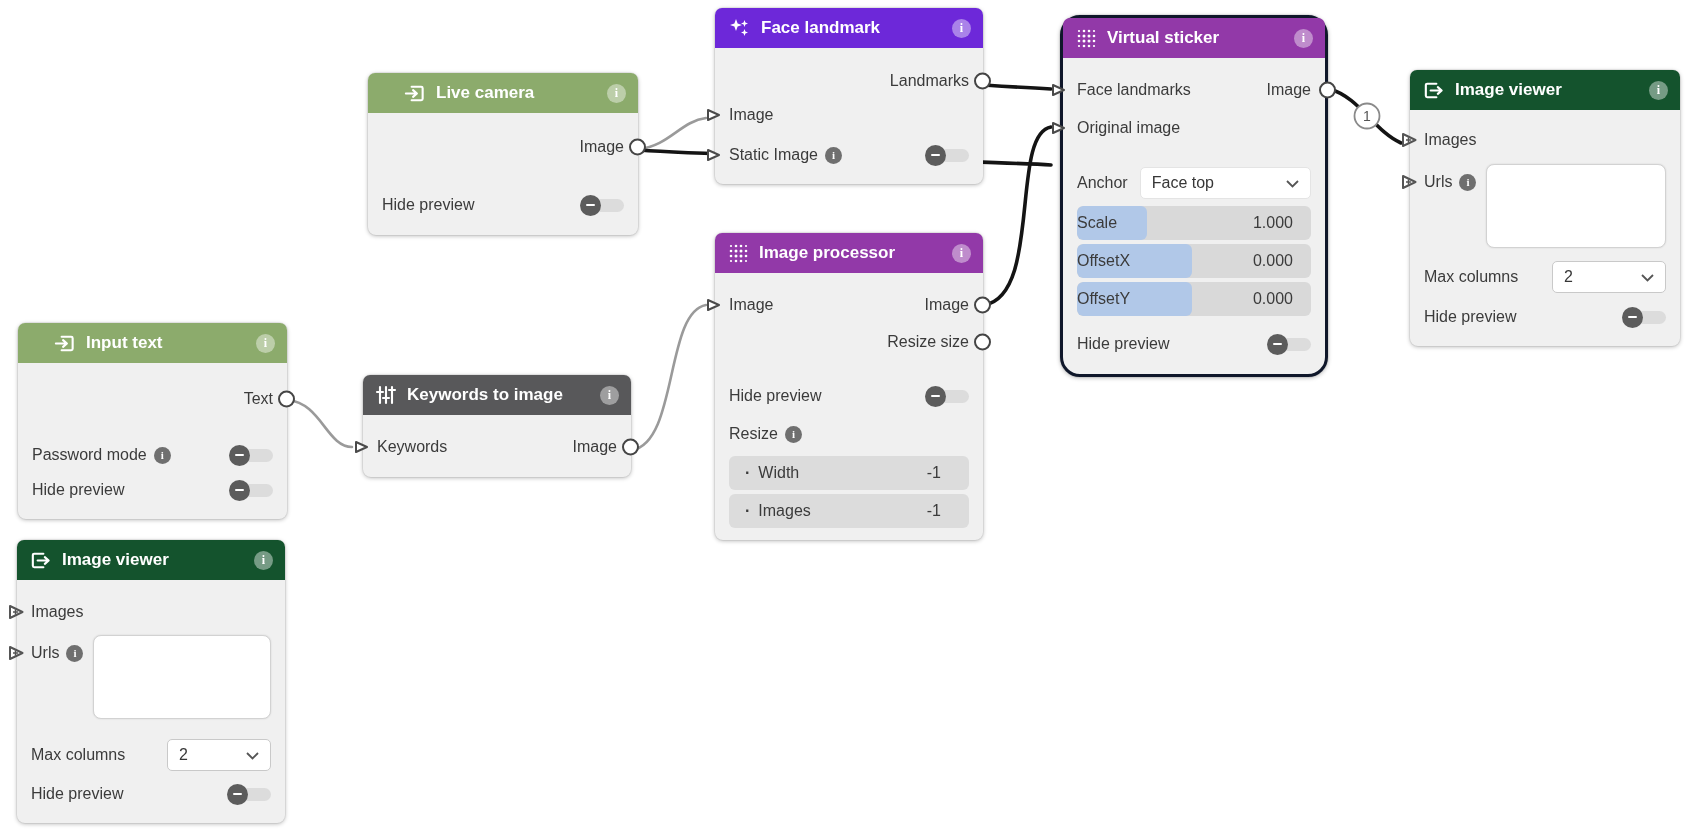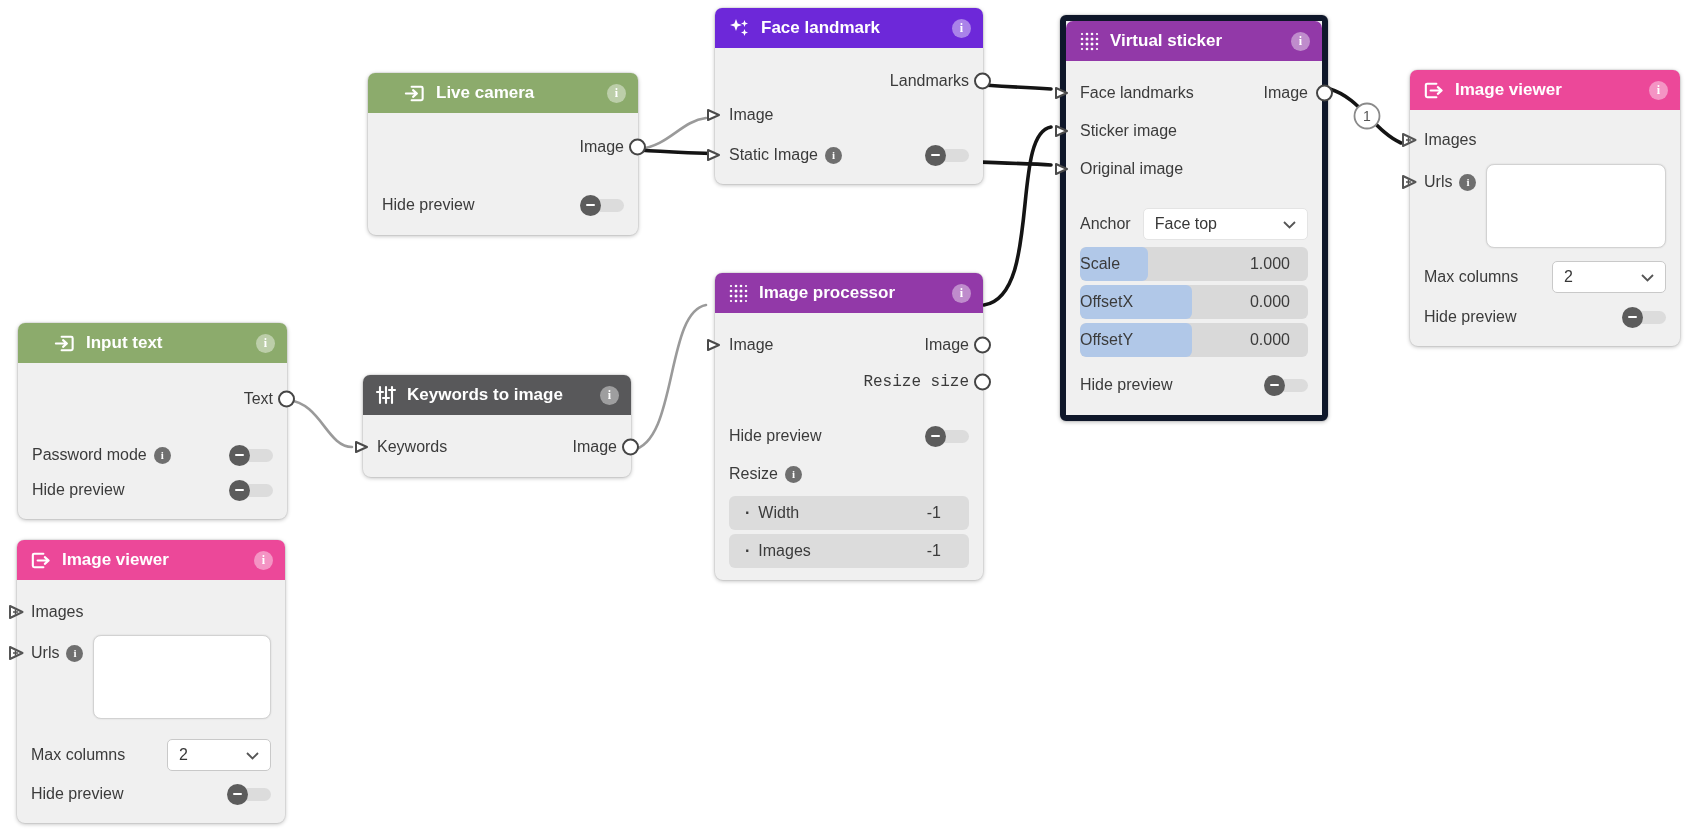--- a/index.html
+++ b/index.html
@@ -1,27 +1,27 @@
 <!DOCTYPE html>
 <html><head>
 <meta charset="utf-8">
 <style>
   html,body{margin:0;padding:0;background:#fff;}
   #canvas{position:relative;width:1699px;height:838px;background:#ffffff;overflow:hidden;
           font-family:"Liberation Sans","DejaVu Sans",sans-serif;color:#3b3b3b;}
   #wires{position:absolute;left:0;top:0;z-index:1;}
   .node{position:absolute;z-index:2;background:#f0f0f0;border-radius:8px;box-sizing:border-box;
         box-shadow:0 1px 4px rgba(0,0,0,.28),0 0 0 1px rgba(0,0,0,.05);}
-  .node.selected{border:6px solid #0f172a;border-radius:6px;}
+  .node.selected{border:3px solid #0f172a;border-radius:20px;}
   .header{height:40px;display:flex;align-items:center;gap:10px;padding:0 12px;color:#fff;
           font-weight:bold;font-size:17px;border-radius:7px 7px 0 0;}
   .hdr-green{background:#8cab6c;padding-left:35px;}
   .hdr-orange{background:#6d28d9;}
   .hdr-purple{background:#9239a8;}
-  .hdr-teal{background:#ec4899;}
+  .hdr-teal{background:#14532d;}
   .hdr-gray{background:#58585a;}
   .hicon{display:flex;align-items:center;}
   .info{margin-left:auto;width:19px;height:19px;border-radius:50%;background:rgba(255,255,255,.42);
         color:#fff;display:flex;align-items:center;justify-content:center;
         font:bold 12px "Liberation Serif",serif;flex:0 0 auto;}
   .info-dark{width:17px;height:17px;border-radius:50%;background:#6f6f6f;color:#fff;margin-left:7px;
         display:inline-flex;align-items:center;justify-content:center;
         font:bold 11px "Liberation Serif",serif;flex:0 0 auto;}
   .body{padding:0 14px 12px;}
   .row{position:relative;display:flex;align-items:center;font-size:16px;}
@@ -179,28 +179,20 @@
         <span>Face landmarks</span>
         <span class="right">Image</span>
         <span class="port-out"></span>
       </div>
       <div class="row h36" style="margin-top:2px;">
         <span class="port-in">
           <svg width="17" height="17" viewBox="0 0 17 17">
               <path d="M3 3.5 L14 8.5 L3 13.5 Z" fill="#fff" stroke="#4a4a4a" stroke-width="2" stroke-linejoin="round"></path>
             </svg>
         </span>
-        <span>Sticker image</span>
-      </div>
-      <div class="row h36" style="margin-top:2px;">
-        <span class="port-in">
-          <svg width="17" height="17" viewBox="0 0 17 17">
-              <path d="M3 3.5 L14 8.5 L3 13.5 Z" fill="#fff" stroke="#4a4a4a" stroke-width="2" stroke-linejoin="round"></path>
-            </svg>
-        </span>
         <span>Original image</span>
       </div>
       <div class="row h34" style="margin-top:20px;">
         <span>Anchor</span>
         <span class="selectbox flat" style="flex:1;margin-left:12px;">
           <span>Face top</span>
           <span class="chev"><svg width="13" height="8" viewBox="0 0 13 8">
                 <path d="M1 1 L6.5 6.5 L12 1" fill="none" stroke="#555" stroke-width="1.8"></path>
               </svg></span>
         </span>
@@ -336,21 +328,21 @@
               <path d="M3 3.5 L14 8.5 L3 13.5 Z" fill="#fff" stroke="#4a4a4a" stroke-width="2" stroke-linejoin="round"></path>
             </svg>
         </span>
         <span>Keywords</span>
         <span class="right">Image</span>
         <span class="port-out"></span>
       </div>
     </div>
   </div>
 
-  <div class="node" style="left:715px;top:233px;width:268px;margin-top:40px;">
+  <div class="node" style="left:715px;top:233px;width:268px;">
     <div class="header hdr-purple">
       <span class="hicon">
         <svg width="22" height="22" viewBox="0 0 22 22" fill="#fff">
           <circle cx="4" cy="4" r="1.1"></circle>
             <circle cx="9" cy="4" r="1.3"></circle>
             <circle cx="14" cy="4" r="1.3"></circle>
             <circle cx="19" cy="4" r="1.1"></circle>
           <circle cx="4" cy="9" r="1.3"></circle>
             <circle cx="9" cy="9" r="1.5"></circle>
             <circle cx="14" cy="9" r="1.5"></circle>
@@ -372,21 +364,21 @@
       <div class="row h36" style="margin-top:14px;">
         <span class="port-in">
           <svg width="17" height="17" viewBox="0 0 17 17">
               <path d="M3 3.5 L14 8.5 L3 13.5 Z" fill="#fff" stroke="#4a4a4a" stroke-width="2" stroke-linejoin="round"></path>
             </svg>
         </span>
         <span>Image</span>
         <span class="right">Image</span>
         <span class="port-out"></span>
       </div>
-      <div class="row h36" style="margin-top:1px;font-family:Liberation Mono, monospace;">
+      <div class="row h36" style="margin-top:1px;">
         <span class="right">Resize size</span>
         <span class="port-out"></span>
       </div>
       <div class="row h36" style="margin-top:18px;">
         <span>Hide preview</span>
         <span class="toggle">
             <span class="track"></span>
             <span class="knob"></span>
           </span>
       </div>

